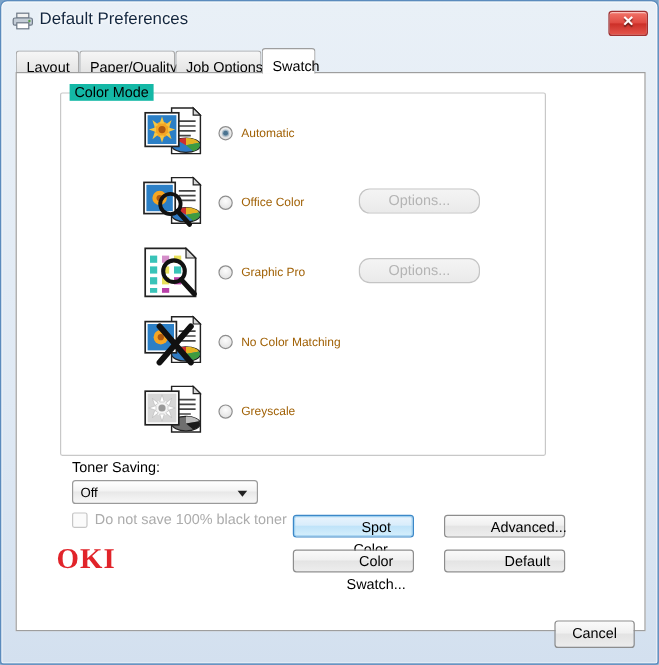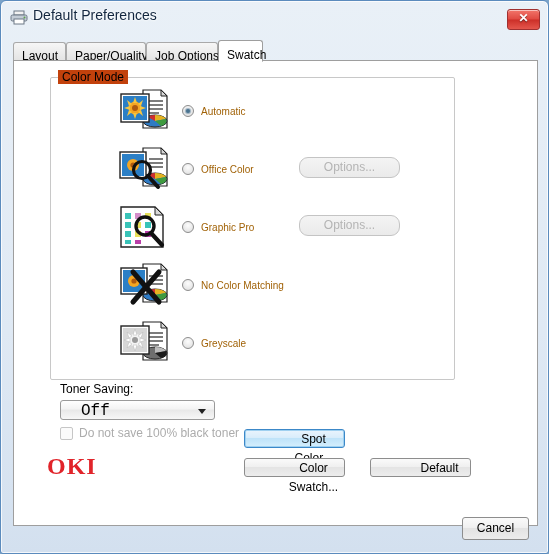--- a/index.html
+++ b/index.html
@@ -67,21 +67,21 @@
     background:#fff;border:1px solid #9e9e9e;
   }
   
   #group{
     position:absolute;left:34px;top:16px;width:405px;height:303px;
     box-sizing:border-box;
     border:1px solid #c8c8c8;border-radius:2px;
   }
   #group-label{
     position:absolute;left:44px;top:9px;
-    background:#c2410c;padding:0 4px;font-size:12px;color:#000;
+    background:#14b8a6;padding:0 4px;font-size:12px;color:#000;
   }
   
   .mode-row{position:absolute;left:0;width:100%;height:57px;}
   .mode-icon{position:absolute;left:103px;top:0;width:56px;height:48px;}
   .radio-wrap{
     position:absolute;left:168px;top:14px;height:18px;
     display:flex;align-items:center;cursor:pointer;white-space:nowrap;
   }
   .radio{
     width:12px;height:12px;border-radius:50%;box-sizing:border-box;
@@ -105,21 +105,21 @@
     cursor:default;
   }
   
   #toner-label{position:absolute;left:46px;top:321px;font-size:12px;color:#000;}
   #toner-select{
     position:absolute;left:46px;top:339px;width:155px;height:20px;
     box-sizing:border-box;
     background:linear-gradient(to bottom,#ffffff 0%,#f3f3f3 45%,#e8e8e8 50%,#f7f7f7 100%);
     border:1px solid #9a9a9a;border-radius:3px;cursor:pointer;
   }
-  #toner-value{position:absolute;left:20px;top:1px;font-size:16px;color:#000;line-height:18px;font-family:Liberation Mono, monospace;}
+  #toner-value{position:absolute;left:6px;top:1px;font-size:11px;color:#000;line-height:18px;}
   #toner-arrow{
     position:absolute;right:8px;top:8px;width:0;height:0;
     border-left:4px solid transparent;border-right:4px solid transparent;
     border-top:5px solid #222;
   }
   #black-toner-row{
     position:absolute;left:46px;top:364px;height:16px;
     display:flex;align-items:center;cursor:default;
   }
   #black-toner-box{
@@ -346,20 +346,21 @@
       <span id="toner-value">Off</span>
       <span id="toner-arrow"></span>
     </div>
     <div id="black-toner-row">
       <span id="black-toner-box"></span>
       <span id="black-toner-label">Do not save 100% black toner</span>
     </div>
 
     <div class="act-btn focused" id="btn-spot">Spot Color...</div>
     <div class="act-btn" id="btn-swatch">Color Swatch...</div>
+    <div class="act-btn" id="btn-advanced">Advanced...</div>
     <div class="act-btn" id="btn-default">Default</div>
 
     <div id="oki-logo">OKI</div>
   </div>
 
   <div class="foot-btn" id="btn-cancel">Cancel</div>
 
 </div>
 
 </body></html>

